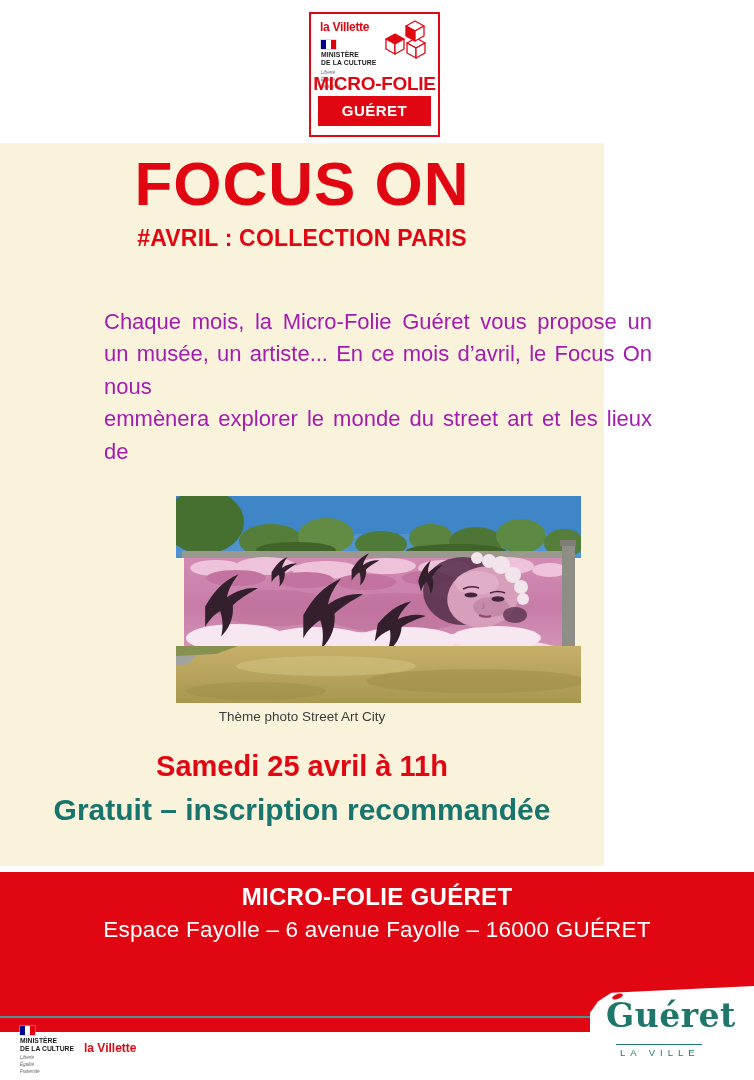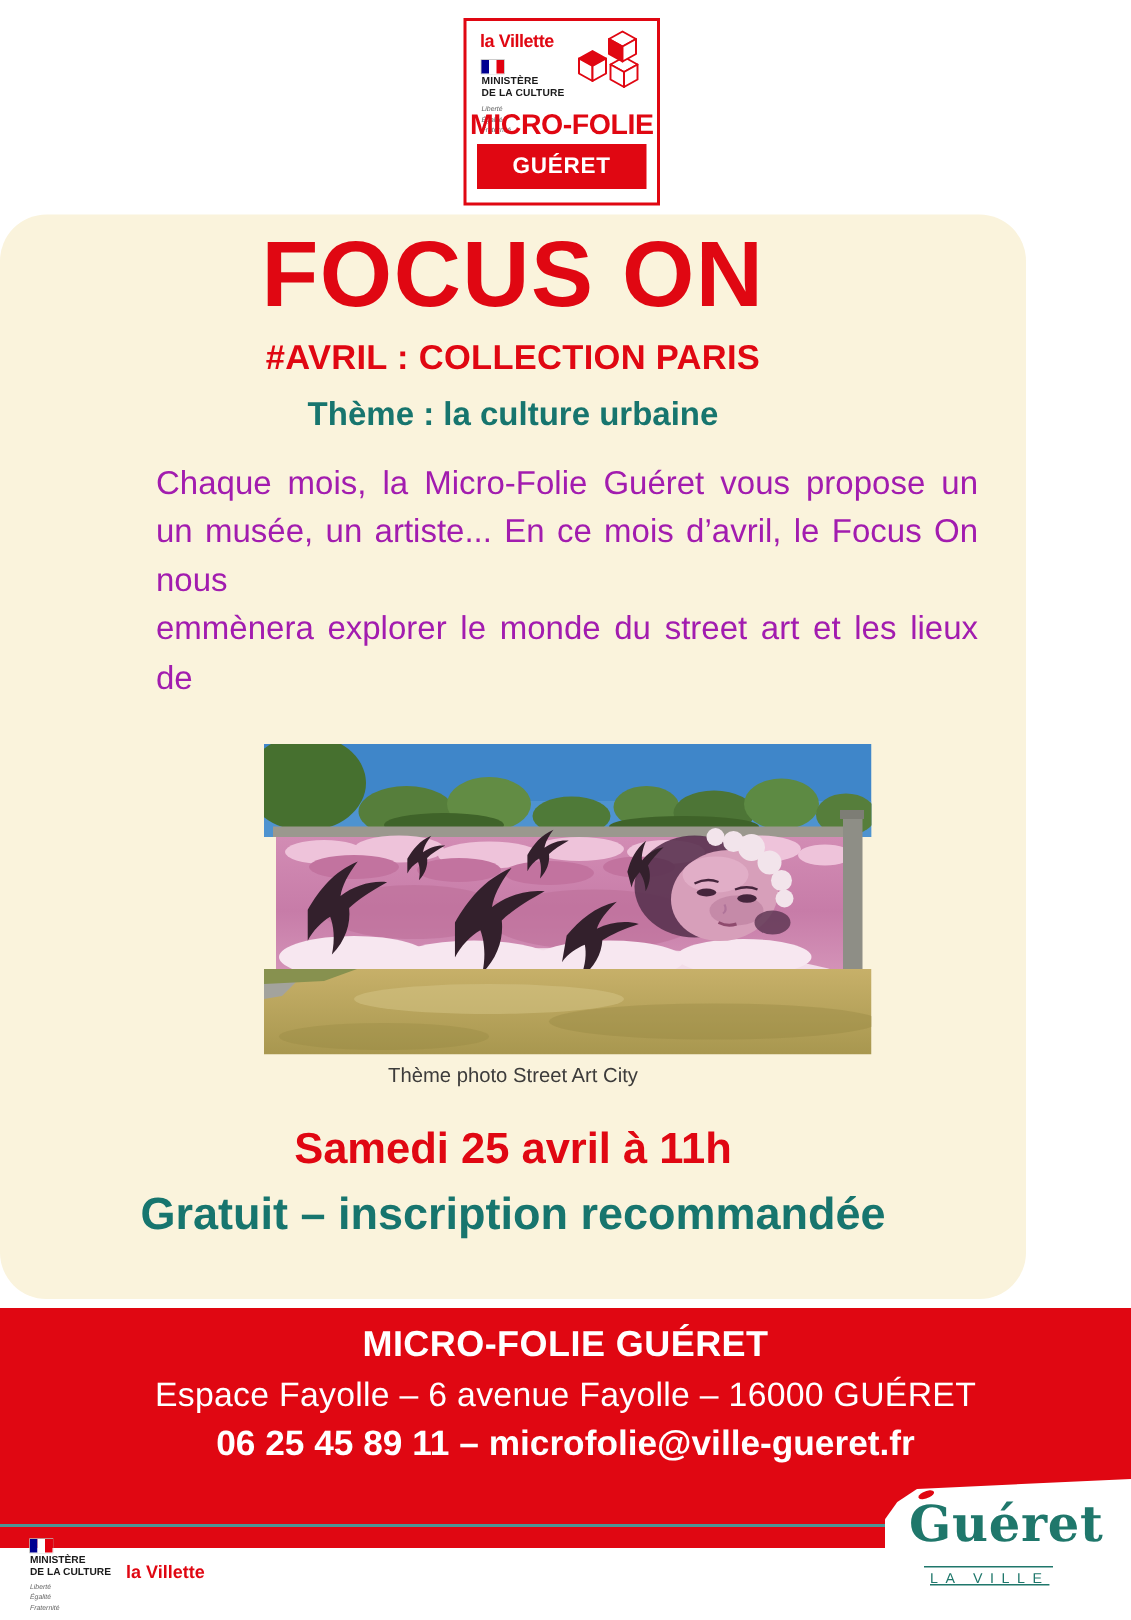--- a/index.html
+++ b/index.html
@@ -20,21 +20,21 @@
   .motto{position:absolute;left:10px;top:56px;font-size:4.6px;font-style:italic;
          color:#666;line-height:1.5;}
   .cubes{position:absolute;right:5px;top:6px;}
   .mf-brand{position:absolute;left:0;right:0;top:59px;text-align:center;
             font-size:19px;font-weight:800;color:#e00712;letter-spacing:-0.3px;}
   .city-badge{position:absolute;left:7px;right:7px;top:82px;height:30px;background:#e00712;
               color:#fff;font-weight:800;font-size:15px;text-align:center;line-height:30px;
               letter-spacing:0.5px;}
 
   
-  .cream{position:absolute;left:0;top:143px;width:684px;height:723px;background:#faf3dc;border-radius:31px;}
+  .cream{position:absolute;left:0;top:143px;width:604px;height:723px;background:#faf3dc;}
   .title{position:absolute;left:0;right:0;top:5px;text-align:center;color:#e00712;
          font-size:62px;font-weight:800;letter-spacing:1px;margin:0;}
   .subtitle{position:absolute;left:0;right:0;top:82px;text-align:center;color:#e00712;
             font-size:23px;font-weight:800;margin:0;letter-spacing:0.2px;}
   .theme{position:absolute;left:0;right:0;top:120px;text-align:center;color:#17756e;
          font-size:22px;font-weight:800;margin:0;}
   .para{position:absolute;left:104px;top:163px;width:548px;color:#a21caf;
         font-size:22px;line-height:32.4px;}
   .para .jl{text-align:justify;text-align-last:justify;}
   .para .ll{text-align:left;}
@@ -67,21 +67,21 @@
              color:#e00712;}
 
   .gueret-bubble{position:absolute;right:0;top:984px;width:164px;height:96px;background:#fff;
                  clip-path:polygon(0% 30%,5% 18%,13% 9%,100% 2%,100% 100%,0% 100%);z-index:5;}
   .gueret-name{position:absolute;left:16px;top:12px;color:#1f776b;
                font-family:"DejaVu Serif",serif;font-weight:bold;font-size:33px;
                letter-spacing:0.5px;}
   .gueret-leaf{position:absolute;left:22px;top:10px;width:11px;height:5px;background:#e00712;
                border-radius:60% 100% 60% 100%;transform:rotate(-28deg);}
   .gueret-sub{position:absolute;left:26px;top:60px;color:#1f776b;font-size:9.5px;
-              letter-spacing:5px;border-top:1.5px solid #1f776b;padding:2px 2px 0 4px;text-decoration:underline;}
+              letter-spacing:5px;border-top:1.5px solid #1f776b;padding:2px 2px 0 4px;}
 </style>
 </head>
 <body>
 
 <div class="page">
 
   <div class="logo-box">
     <div class="lv-top"><span>la Villette</span></div>
     <div class="flag flag-top">
         <i class="b"></i>
@@ -113,21 +113,20 @@
         <polygon points="43,6 34,11 34,21 43,16" fill="#fff"></polygon>
       </g>
     </svg>
     <div class="mf-brand">MICRO-FOLIE</div>
     <div class="city-badge">GUÉRET</div>
   </div>
 
   <div class="cream">
     <h1 class="title">FOCUS ON</h1>
     <h2 class="subtitle">#AVRIL : COLLECTION PARIS</h2>
-    <h3 class="theme">Thème : la culture urbaine</h3>
 
     <div class="para">
       <div class="jl">Chaque mois, la Micro-Folie Guéret vous propose un</div>
       <div class="jl">un musée, un artiste... En ce mois d’avril, le Focus On nous</div>
       <div class="jl">emmènera explorer le monde du street art et les lieux de</div>
     </div>
 
     <svg class="photo" viewBox="0 0 405 207">
       <defs>
         <linearGradient id="pinkg" x1="0" y1="0" x2="0" y2="1">
@@ -225,21 +224,20 @@
     </svg>
 
     <div class="caption">Thème photo Street Art City</div>
     <div class="date-line">Samedi 25 avril à 11h</div>
     <div class="price-line">Gratuit – inscription recommandée</div>
   </div>
 
   <div class="red-band">
     <div class="rb-title">MICRO-FOLIE GUÉRET</div>
     <div class="rb-address">Espace Fayolle – 6 avenue Fayolle – 16000 GUÉRET</div>
-    <div class="rb-contact">06 25 45 89 11 – microfolie@ville-gueret.fr</div>
   </div>
 
   <div class="teal-line"></div>
 
   <div class="flag flag-bottom">
       <i class="b"></i>
       <i class="w"></i>
       <i class="r"></i>
     </div>
   <div class="min-block2">

